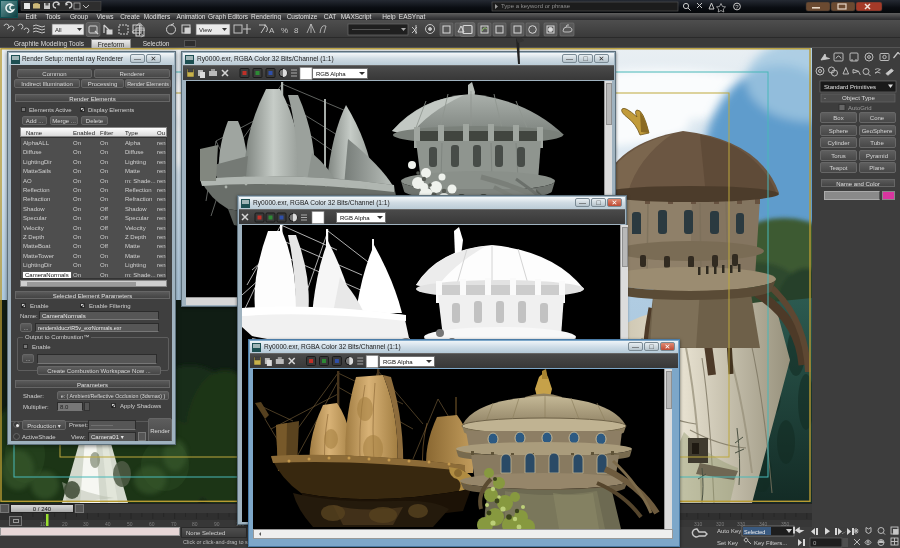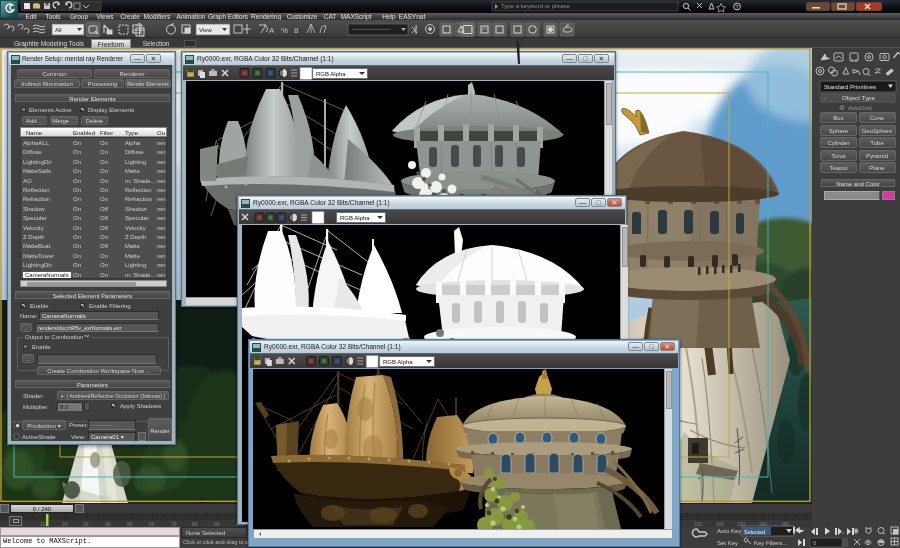--- a/index.html
+++ b/index.html
@@ -541,21 +541,20 @@
         <text x="694" y="12.5">310</text>
         <text x="716" y="12.5">320</text>
         <text x="737" y="12.5">330</text>
         <text x="759" y="12.5">340</text>
         <text x="781" y="12.5">350</text>
  </g>
  <rect x="46" y="1" width="2.5" height="12" fill="#9adf2f"></rect>
 </svg>
 <div id="statusL"></div>
 <div class="abs" style="left:0;top:527px;width:180px;height:9px;background:#e7d7d7;border:1px solid #999;"></div>
-<div class="abs" style="left:0;top:536px;width:180px;height:12px;background:#fdfdfd;border:1px solid #999;font-family:'Liberation Mono',monospace;font-size:7px;color:#111;padding-left:2px;">Welcome to MAXScript.</div>
 <div class="abs" style="left:181px;top:527px;width:66px;height:11px;background:linear-gradient(#4e4e4e,#3c3c3c);border:1px solid #2a2a2a;">
       <span class="tiny" style="left:4px;top:2px;">None Selected</span>
     </div>
 <div class="abs" style="left:181px;top:538px;width:66px;height:10px;">
       <span class="tiny" style="left:2px;top:1px;font-size:5.5px;color:#bbb;">Click or click-and-drag to s</span>
     </div>
 <svg class="abs" style="left:680px;top:524px;width:220px;height:24px" viewBox="0 0 220 24">
  <path d="M14,3 a4,4 0 1,0 2,7 l6,0 2,-2 -2,-2 -6,0z" fill="none" stroke="#c8c8c8" stroke-width="1.4" transform="translate(3,2)"></path>
  <text x="37" y="9" font-size="6" fill="#d0d0d0">Auto Key</text>
  <rect x="62" y="2" width="52" height="10" fill="#1e1e1e" stroke="#888" stroke-width=".7"></rect>

